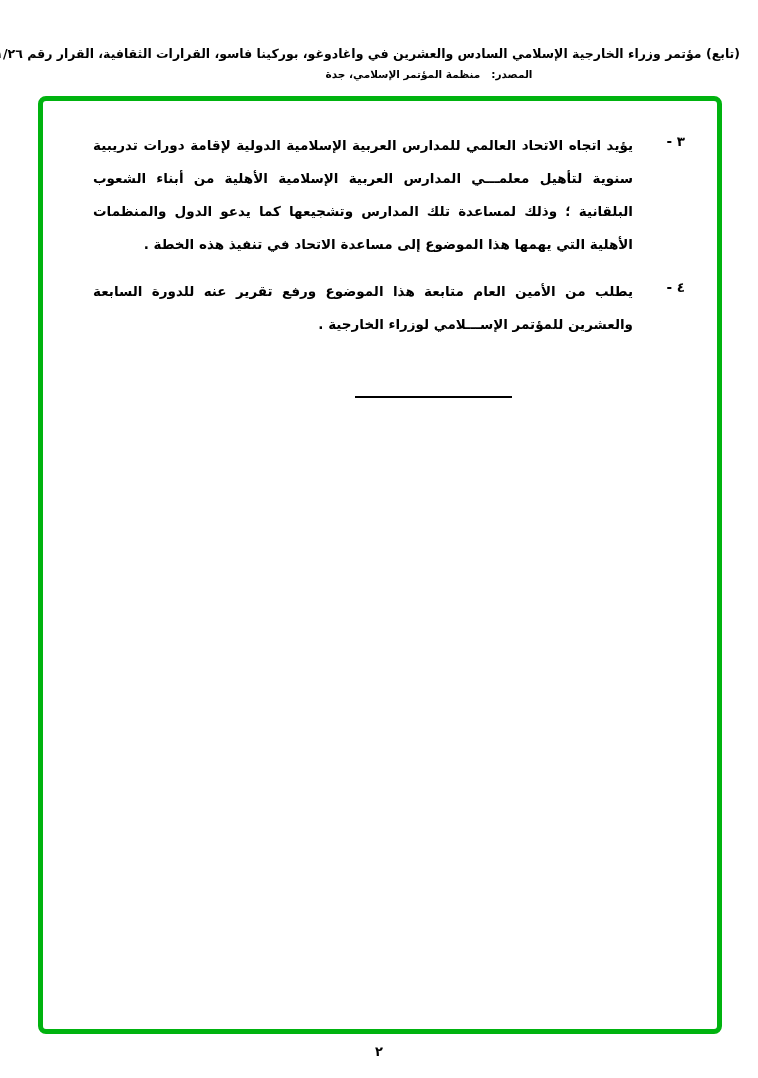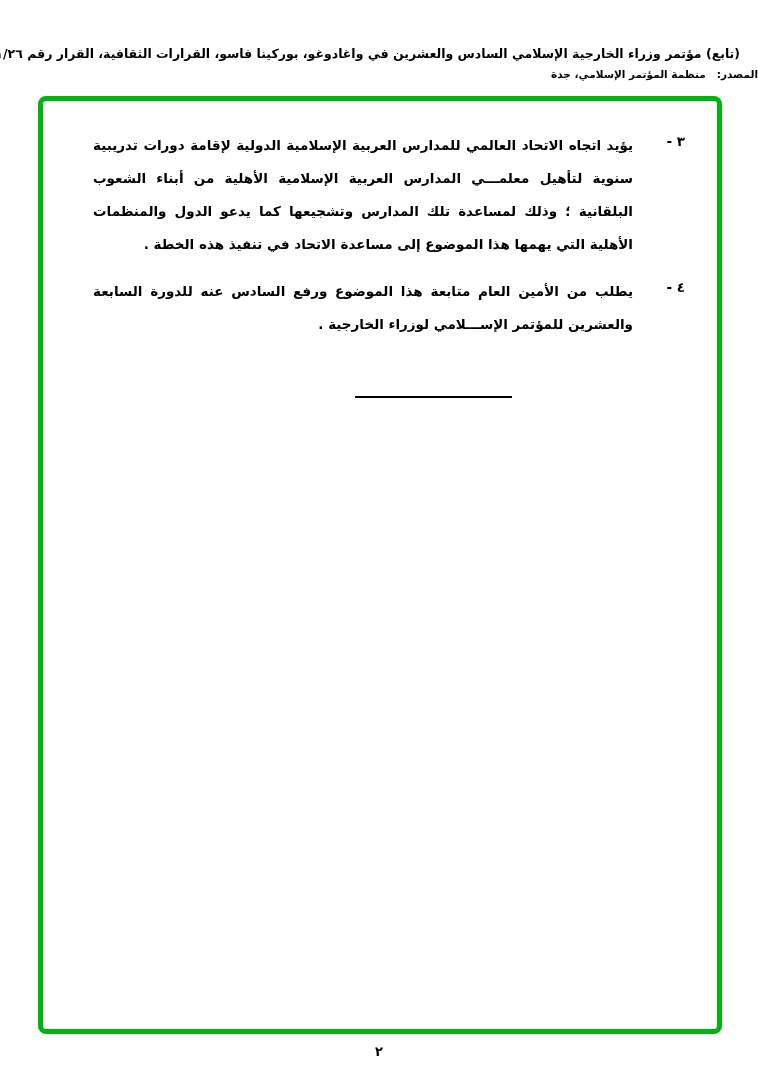--- a/index.html
+++ b/index.html
@@ -20,21 +20,21 @@
     margin-top: 46px;
     direction: rtl;
     text-align: center;
     font-weight: 700;
     font-size: 12.5px;
     white-space: nowrap;
     padding: 0 18px;
   }
   .header-source {
     direction: rtl;
-    text-align: right;
+    text-align: center;
     padding-left: 100px;
     margin-top: 7px;
     font-weight: 700;
     font-size: 10.5px;
     white-space: pre;
   }
   .content-box {
     margin-top: 16px;
     margin-left: 38px;
     width: 684px;
@@ -90,21 +90,21 @@
   <div class="content-box" style="border-color: rgb(0, 179, 15);">
     <div class="box-inner">
 
       <div class="res-item">
         <div class="res-num">٣ -</div>
         <div class="res-text">يؤيد اتجاه الاتحاد العالمي للمدارس العربية الإسلامية الدولية لإقامة دورات تدريبية سنوية لتأهيل معلمـــي المدارس العربية الإسلامية الأهلية من أبناء الشعوب البلقانية ؛ وذلك لمساعدة تلك المدارس وتشجيعها كما يدعو الدول والمنظمات الأهلية التي يهمها هذا الموضوع إلى مساعدة الاتحاد في تنفيذ هذه الخطة .</div>
       </div>
 
       <div class="res-item">
         <div class="res-num">٤ -</div>
-        <div class="res-text">يطلب من الأمين العام متابعة هذا الموضوع ورفع السادس عنه للدورة السابعة والعشرين للمؤتمر الإســـلامي لوزراء الخارجية .</div>
+        <div class="res-text">يطلب من الأمين العام متابعة هذا الموضوع ورفع تقرير عنه للدورة السابعة والعشرين للمؤتمر الإســـلامي لوزراء الخارجية .</div>
       </div>
 
       <div class="divider"></div>
 
     </div>
   </div>
 
   <div class="footer">٢</div>
 
 </div>

